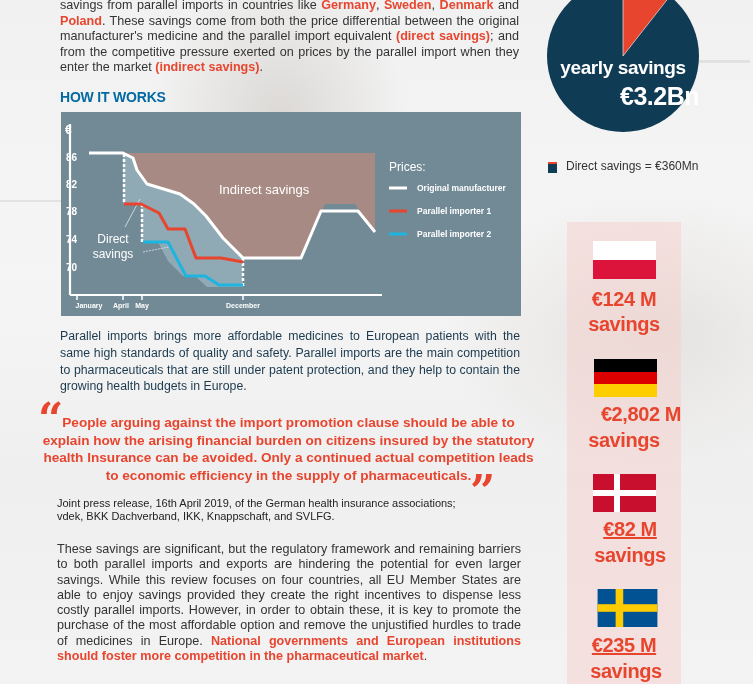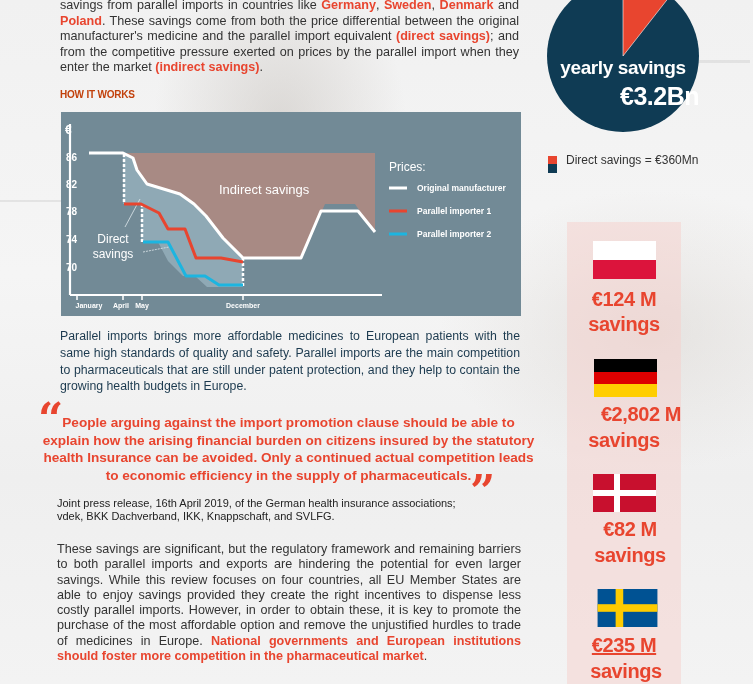--- a/index.html
+++ b/index.html
@@ -16,21 +16,21 @@
   .bg-line { position: absolute; background: rgba(210,210,210,0.5); }
 
   .intro {
     position: absolute; left: 60px; top: -2px; width: 459px;
     font-size: 12.6px; line-height: 15.6px; text-align: justify; color: #333;
   }
   .hl { color: #e8452f; font-weight: bold; }
 
   .how-title {
     position: absolute; left: 60px; top: 89px;
-    font-size: 10px; font-weight: bold; color: #c2410c; letter-spacing: -0.2px; text-align: center;
+    font-size: 14px; font-weight: bold; color: #0369a1; letter-spacing: -0.2px; text-align: center;
   }
 
   .chart-box {
     position: absolute; left: 61px; top: 112px; width: 460px; height: 204px;
     background: #728a96;
   }
   .chart-box svg { position: absolute; left: 0; top: 0; }
 
   .lead {
     position: absolute; left: 60px; top: 328px; width: 460px;
@@ -169,21 +169,21 @@
 
 <p class="body2" id="body2"><span>These savings are significant, but the regulatory framework and remaining barri­ers to both parallel imports and exports are hindering the potential for even larger savings. While this review focuses on four countries, all EU Member States are able to enjoy savings provided they create the right incentives to dispense less costly parallel imports. However, in order to obtain these, it is key to pro­mote the purchase of the most affordable option and remove the unjustified hurdles to trade of medicines in Europe. </span><span class="hl">National governments and European institutions should foster more competition in the pharmaceutical market</span><span>.</span></p>
 
 <svg class="pie" viewBox="0 0 152 192">
   <circle cx="76" cy="116" r="76" id="pie-bg" fill="#0f3b54"></circle>
   <path d="M76,116 L76,40 A76,76 0 0 1 123,56 Z" id="pie-direct" stroke="#fff" stroke-width="0.6" fill="#e8452f"></path>
 </svg>
 <div class="pie-label1">yearly savings</div>
 <div class="pie-label2">€3.2Bn</div>
 
-<div class="legend-item" style="top:153px;">
+<div class="legend-item" style="top:159px;">
   <span class="legend-swatch" id="sw0" style="background: rgb(232, 69, 47);"></span>
   <span>Direct savings = €360Mn</span>
 </div>
 <div class="legend-item" style="top:164px;">
   <span class="legend-swatch" id="sw1" style="background: rgb(15, 59, 84);"></span>
 </div>
 
 <div class="country-col"></div>
 
 <svg class="flag" style="left:593px;top:241px;" viewBox="0 0 63 38">
@@ -199,21 +199,21 @@
     <rect y="25" width="63" height="13" fill="#ffce00"></rect>
 </svg>
 <div class="country-amount" style="left:567px;top:403px;margin-left:17px;">€2,802 M</div>
 <div class="country-savings" style="left:567px;top:429px;">savings</div>
 
 <svg class="flag" style="left:593px;top:474px;" viewBox="0 0 63 38">
   <rect width="63" height="38" fill="#c8102e"></rect>
     <rect x="21" width="6" height="38" fill="#fff"></rect>
     <rect y="16" width="63" height="6" fill="#fff"></rect>
 </svg>
-<div class="country-amount" style="left:573px;top:518px;">€82 M</div>
+<div class="country-amount" style="left:573px;top:518px;text-decoration:underline;">€82 M</div>
 <div class="country-savings" style="left:573px;top:544px;">savings</div>
 
 <svg class="flag" style="left:596px;top:589px;" viewBox="0 0 63 40">
   <rect width="63" height="40" fill="#005293"></rect>
     <rect x="19" width="8" height="40" fill="#fecb00"></rect>
     <rect y="16" width="63" height="8" fill="#fecb00"></rect>
 </svg>
 <div class="country-amount" style="left:567px;top:634px;text-decoration:underline;">€235 M</div>
 <div class="country-savings" style="left:569px;top:660px;">savings</div>
 

